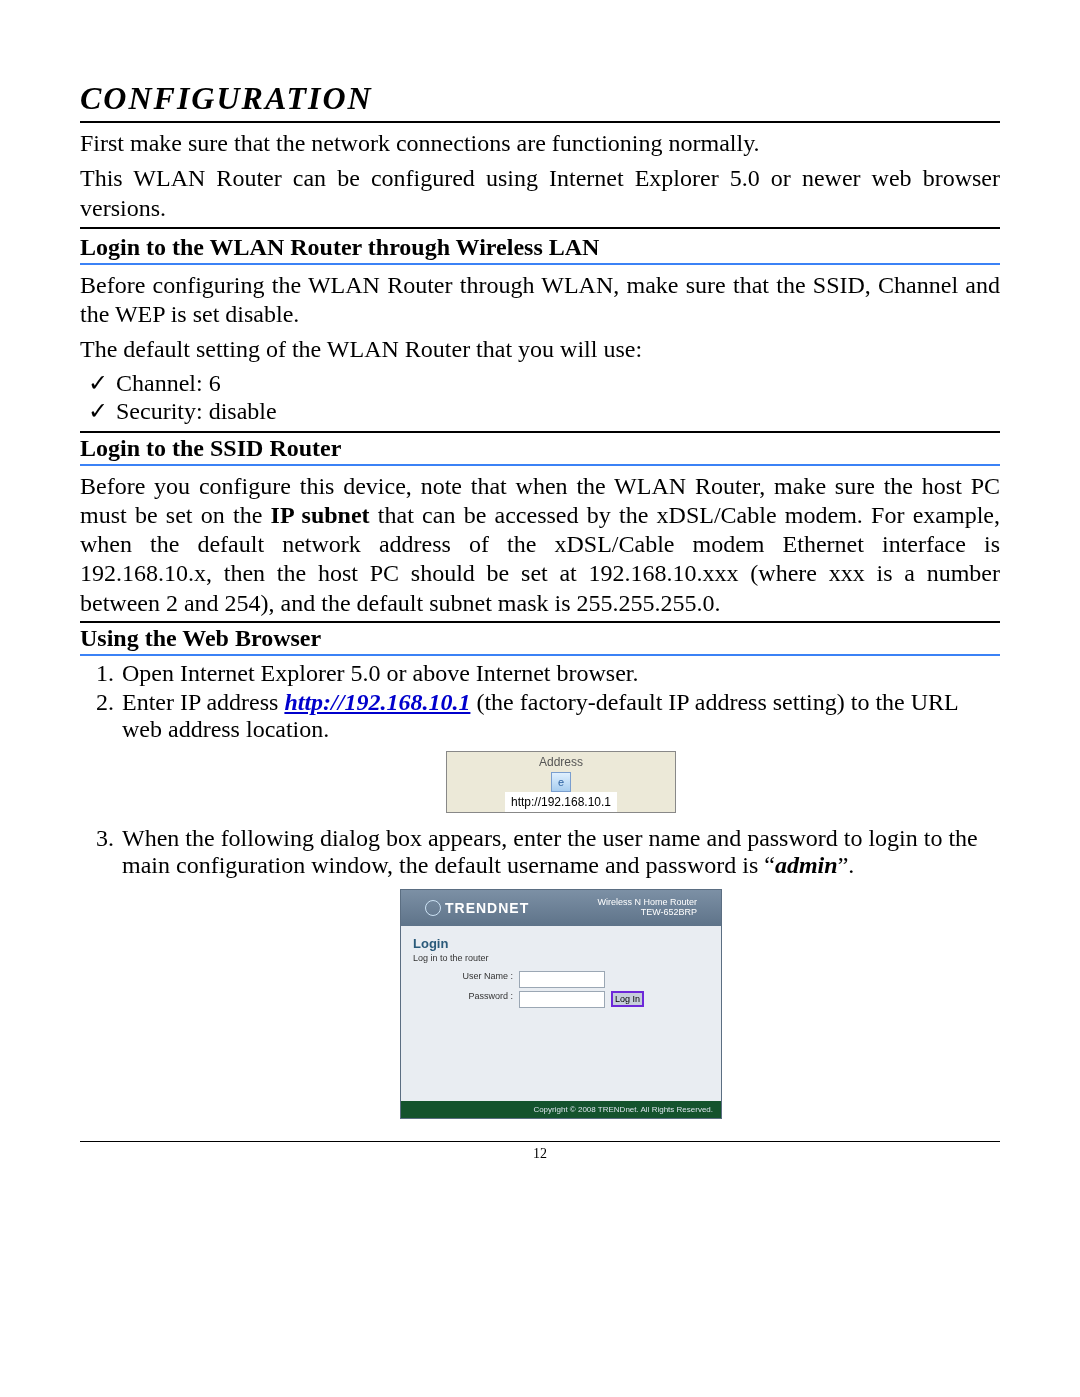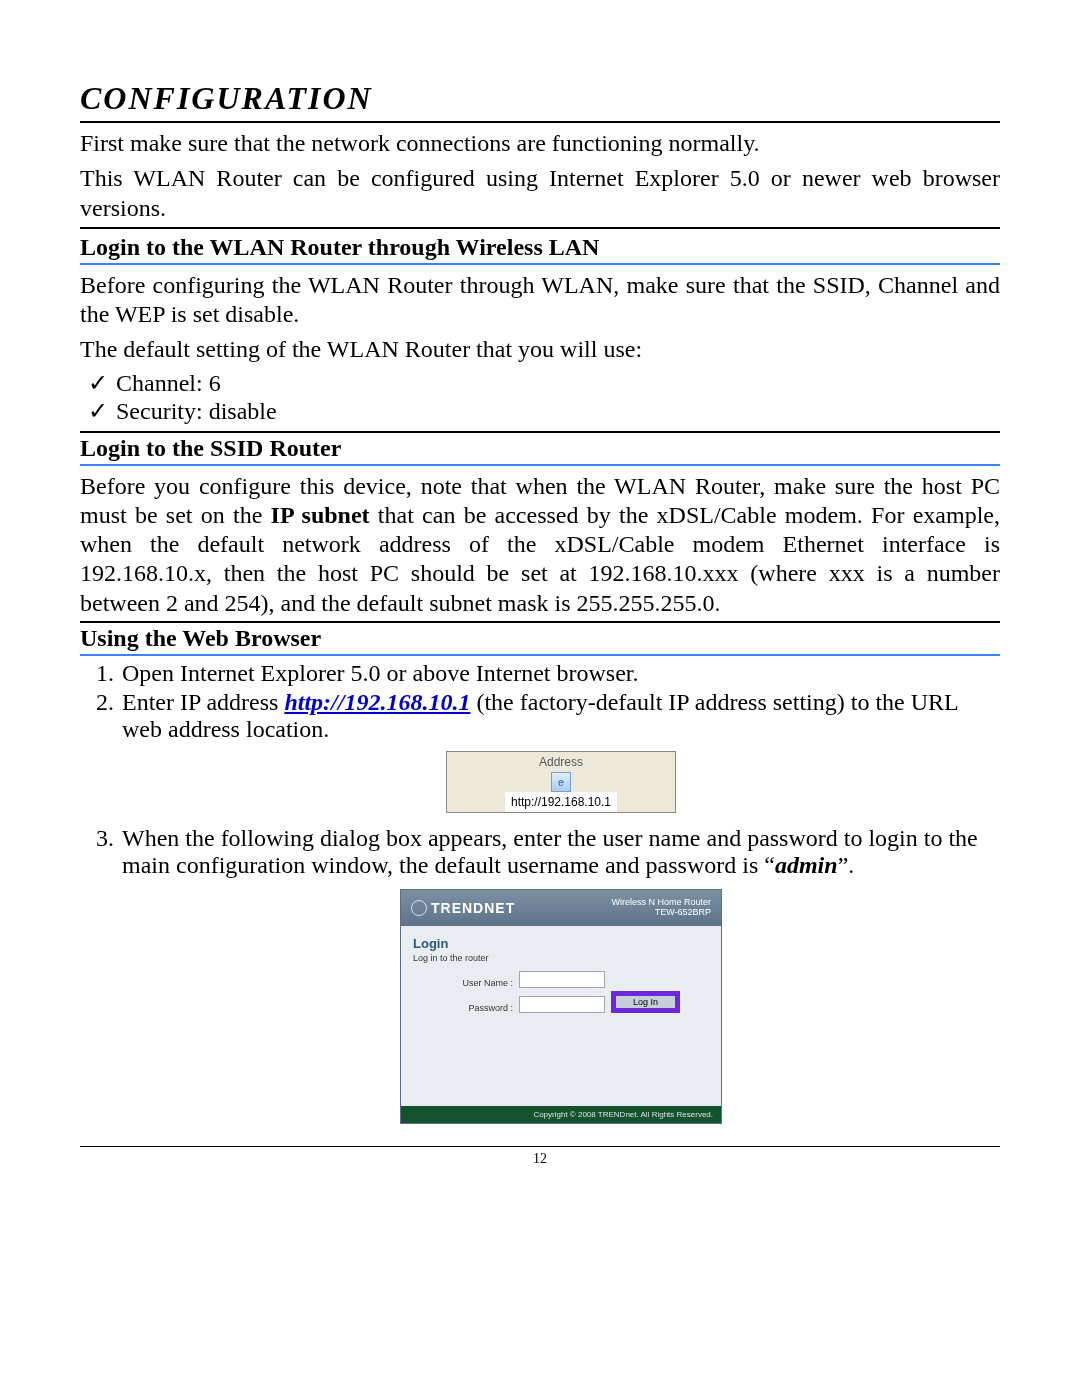--- a/index.html
+++ b/index.html
@@ -124,21 +124,21 @@
     border: 1px solid #5b6e82;
     background: #768aa0;
     font-family: Tahoma, Arial, sans-serif;
     font-size: 10px;
     color: #fff;
   }
   .login-top {
     display: flex;
     justify-content: space-between;
     align-items: center;
-    padding: 8px 10px;
+    padding: 8px 24px;
     background: linear-gradient(#7c90a5,#5e7389);
   }
   .brand {
     font-size: 14px;
     font-weight: bold;
     letter-spacing: 1px;
     display: flex;
     align-items: center;
     gap: 4px;
   }
@@ -162,41 +162,41 @@
     font-weight: bold;
     font-size: 13px;
     margin-bottom: 2px;
   }
   .login-sub {
     font-size: 9px;
     margin-bottom: 8px;
   }
   .login-row {
     display: flex;
-    align-items: flex-end;
+    align-items: flex-start;
     gap: 6px;
     margin: 3px 0;
     padding-left: 40px;
   }
   .login-row label {
     width: 60px;
     text-align: right;
     font-size: 9px;
   }
   .login-row input {
     width: 80px;
     height: 13px;
     font-size: 9px;
     border: 1px solid #9ba7b4;
     background: #fff;
   }
   .login-btn {
     font-size: 9px;
-    padding: 1px 17px;
-    border: 5px solid #6d28d9;
+    padding: 1px 2px;
+    border: 2px solid #6d28d9;
     background: #c6cedb;
   }
   .login-foot {
     background: #14532d;
     color: #dbe3ec;
     font-size: 8px;
     text-align: right;
     padding: 4px 8px;
   }
 

